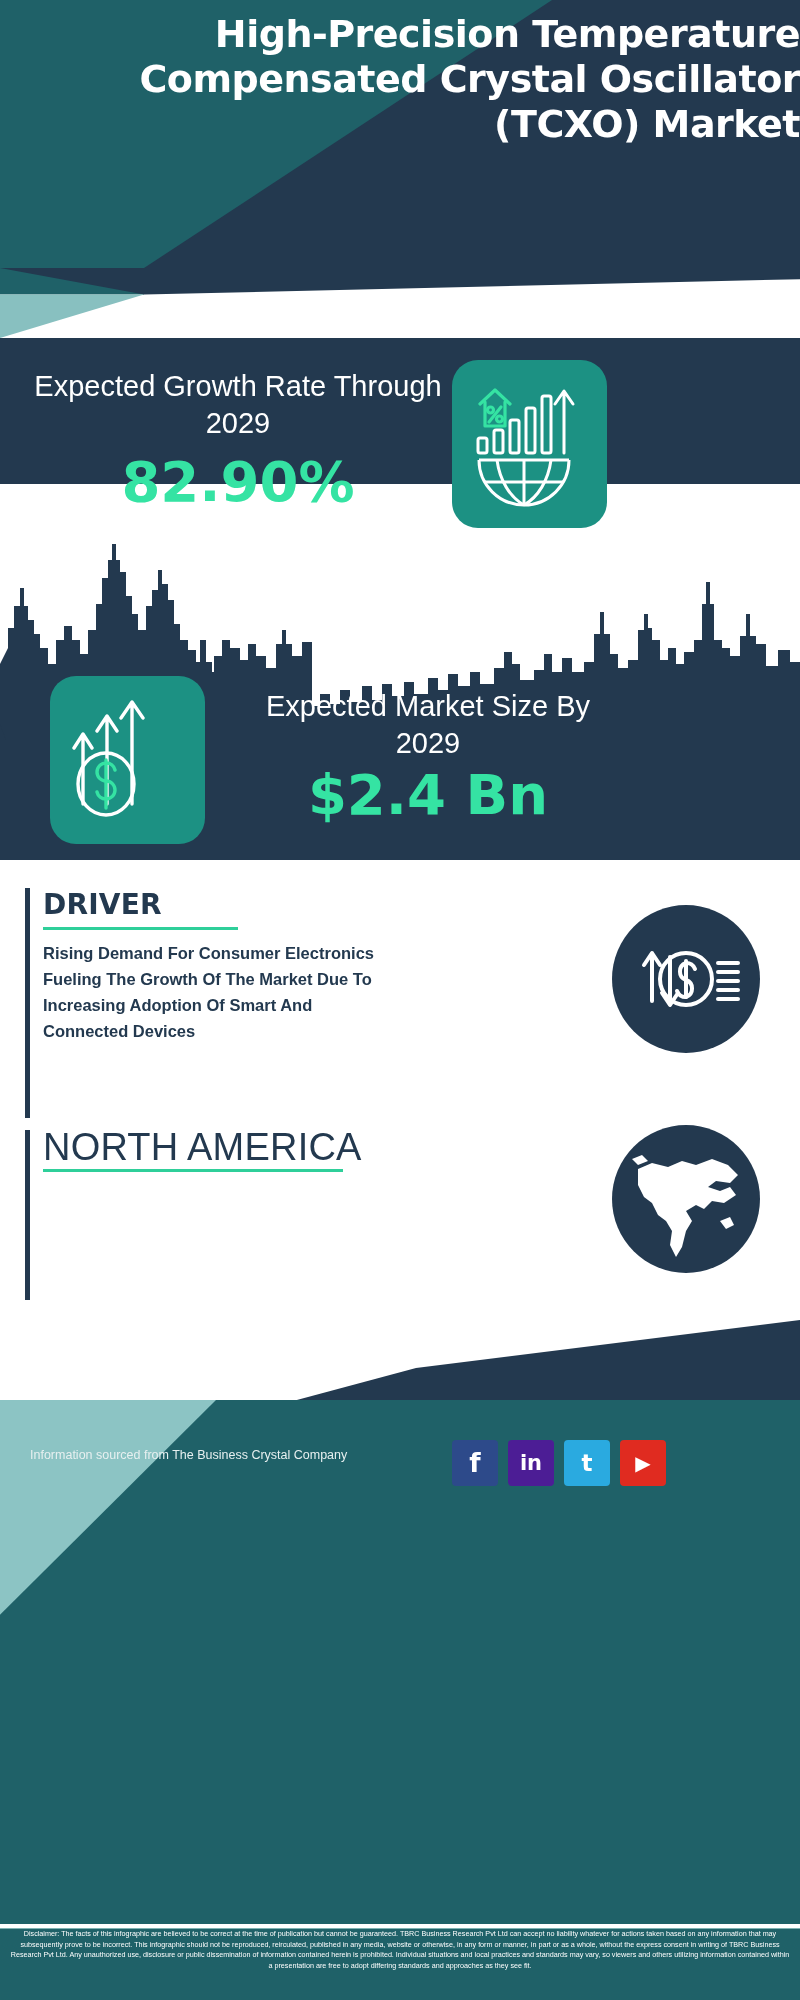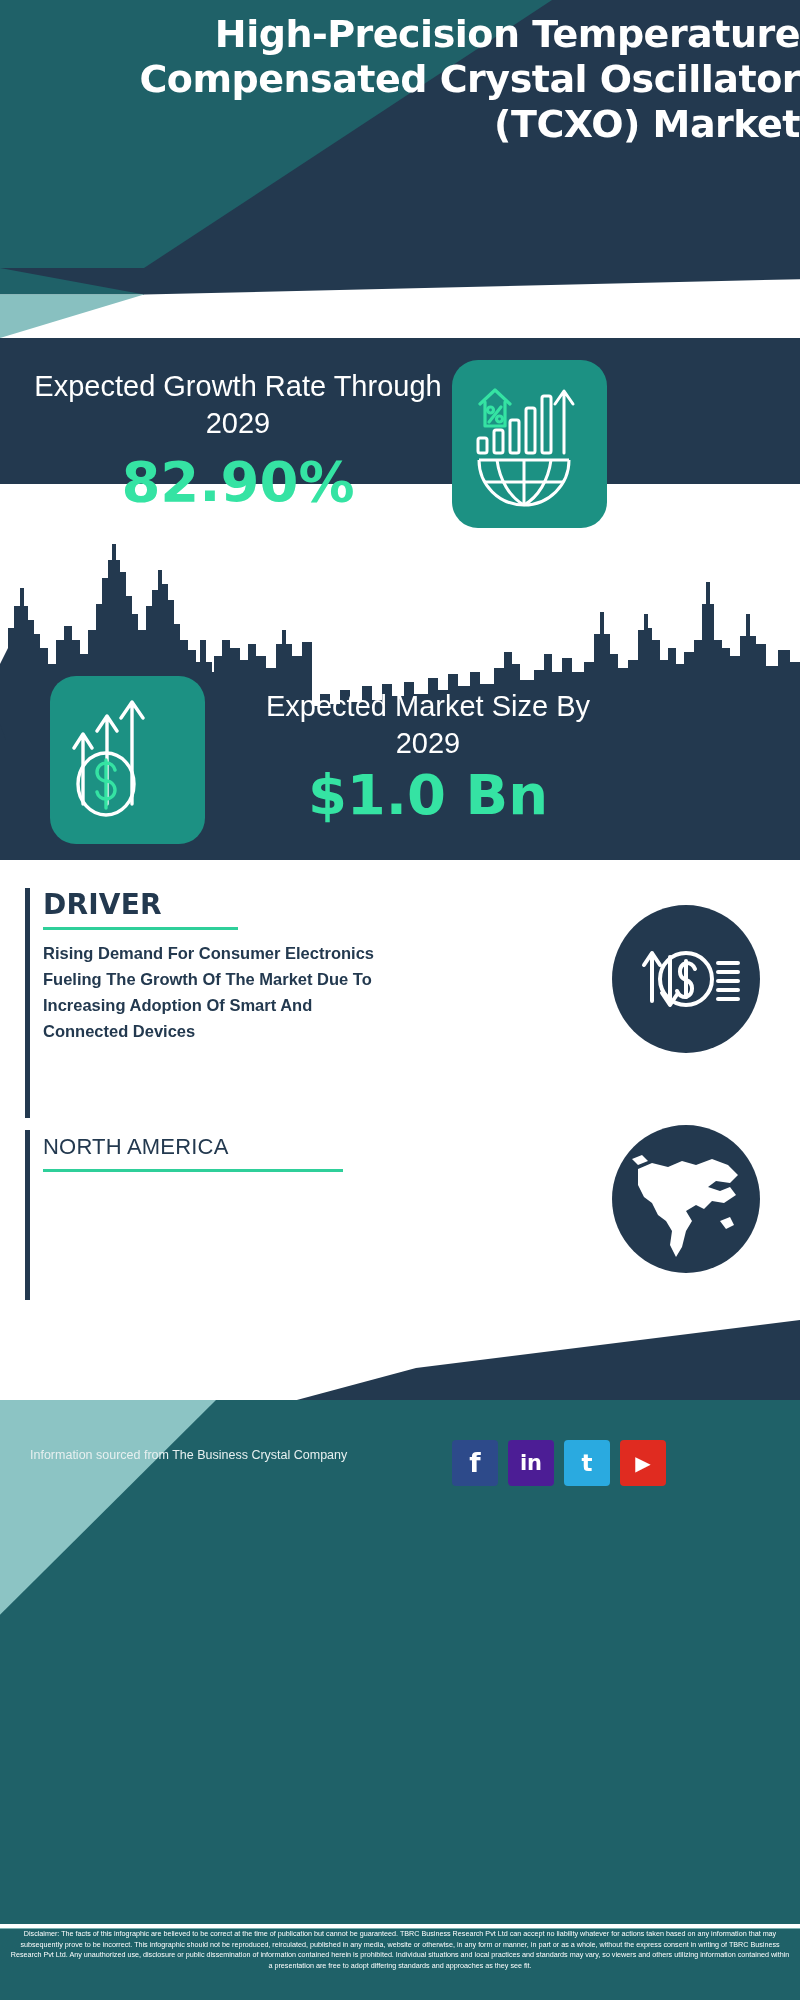--- a/index.html
+++ b/index.html
@@ -283,21 +283,21 @@
         <ellipse cx="56" cy="108" rx="28" ry="31"></ellipse>
       </g>
       <g fill="none" stroke="#35e3a3" stroke-width="3.4" stroke-linecap="round" stroke-linejoin="round">
         <path d="M56 84 L56 132"></path>
         <path d="M65 94 a9 9 0 0 0 -9 -7 a9 9 0 0 0 0 18 a9 9 0 0 1 0 18 a9 9 0 0 1 -9 -7"></path>
       </g>
     </svg>
   </div>
   <div class="market-text">
     <div class="market-label">Expected Market Size By 2029</div>
-    <div class="market-value">$1.0 Bn</div>
+    <div class="market-value">$2.4 Bn</div>
   </div>
 
   <div class="body-white">
 
     <div class="card" style="left:25px;top:28px;width:380px;height:230px;">
       <div class="bar"></div>
       <div style="margin-left:18px;">
         <div class="card-head" style="font-size:28px;line-height:34px;">DRIVER</div>
         <div class="rule" style="width:195px;"></div>
         <div class="card-body" style="width:345px;">Rising Demand For Consumer Electronics Fueling The Growth Of The Market Due To Increasing Adoption Of Smart And Connected Devices</div>
@@ -319,21 +319,21 @@
           <path d="M106 76 L126 76"></path>
           <path d="M106 85 L126 85"></path>
           <path d="M106 94 L126 94"></path>
         </g>
       </svg>
     </div>
 
     <div class="card" style="left:25px;top:270px;width:380px;height:170px;">
       <div class="bar"></div>
       <div style="margin-left:18px;">
-        <div class="card-head" style="font-size:22px;line-height:34px;font-weight:400;font-family:'Liberation Sans',sans-serif;">NORTH AMERICA</div>
+        <div class="card-head" style="font-size:38px;line-height:34px;font-weight:400;font-family:'Liberation Sans',sans-serif;">NORTH AMERICA</div>
         <div class="rule" style="width:300px;"></div>
       </div>
     </div>
 
     <div class="circle-icon" style="left:612px;top:265px;width:148px;height:148px;">
       <svg viewBox="0 0 148 148" width="148" height="148">
         <path fill="#ffffff" d="
           M26 44 L40 38 L56 42 L70 36 L84 40 L100 34 L116 40 L126 50
           L118 58 L104 56 L96 62 L108 66 L118 62 L124 70 L112 78
           L100 76 L92 84 L84 80 L74 86 L80 96 L74 106 L70 122

